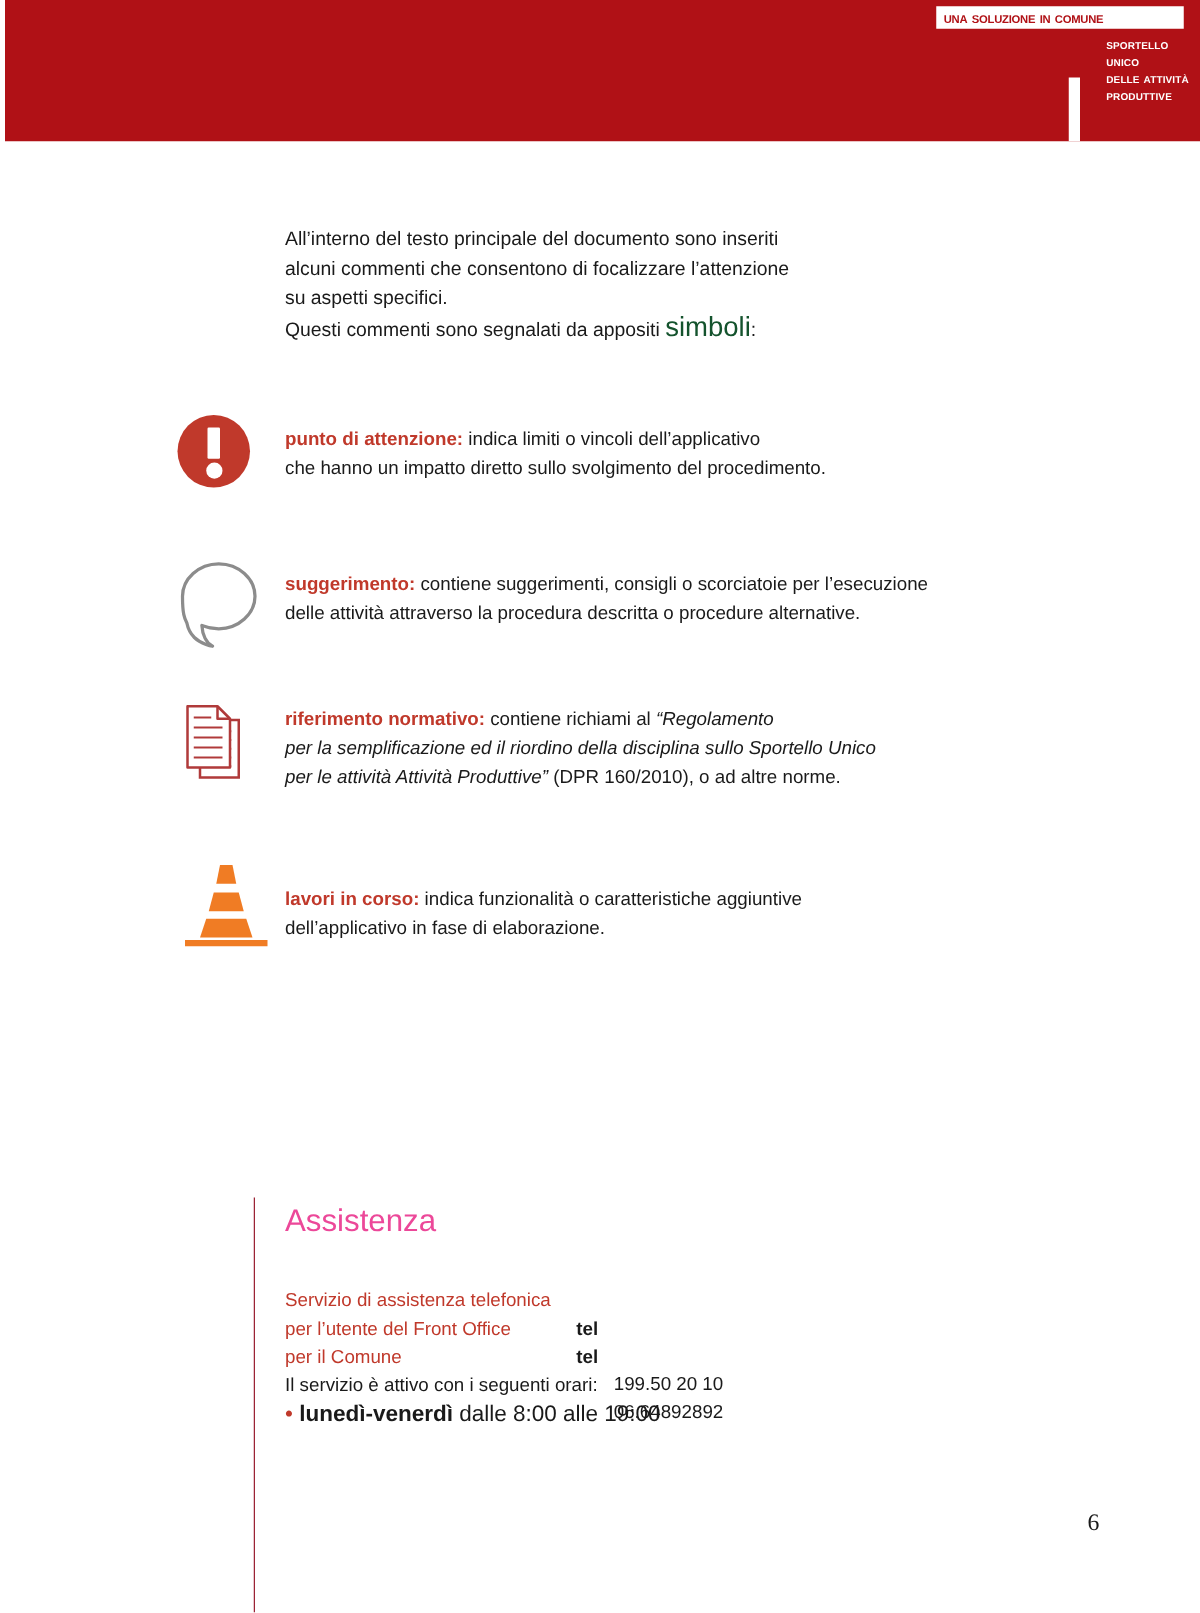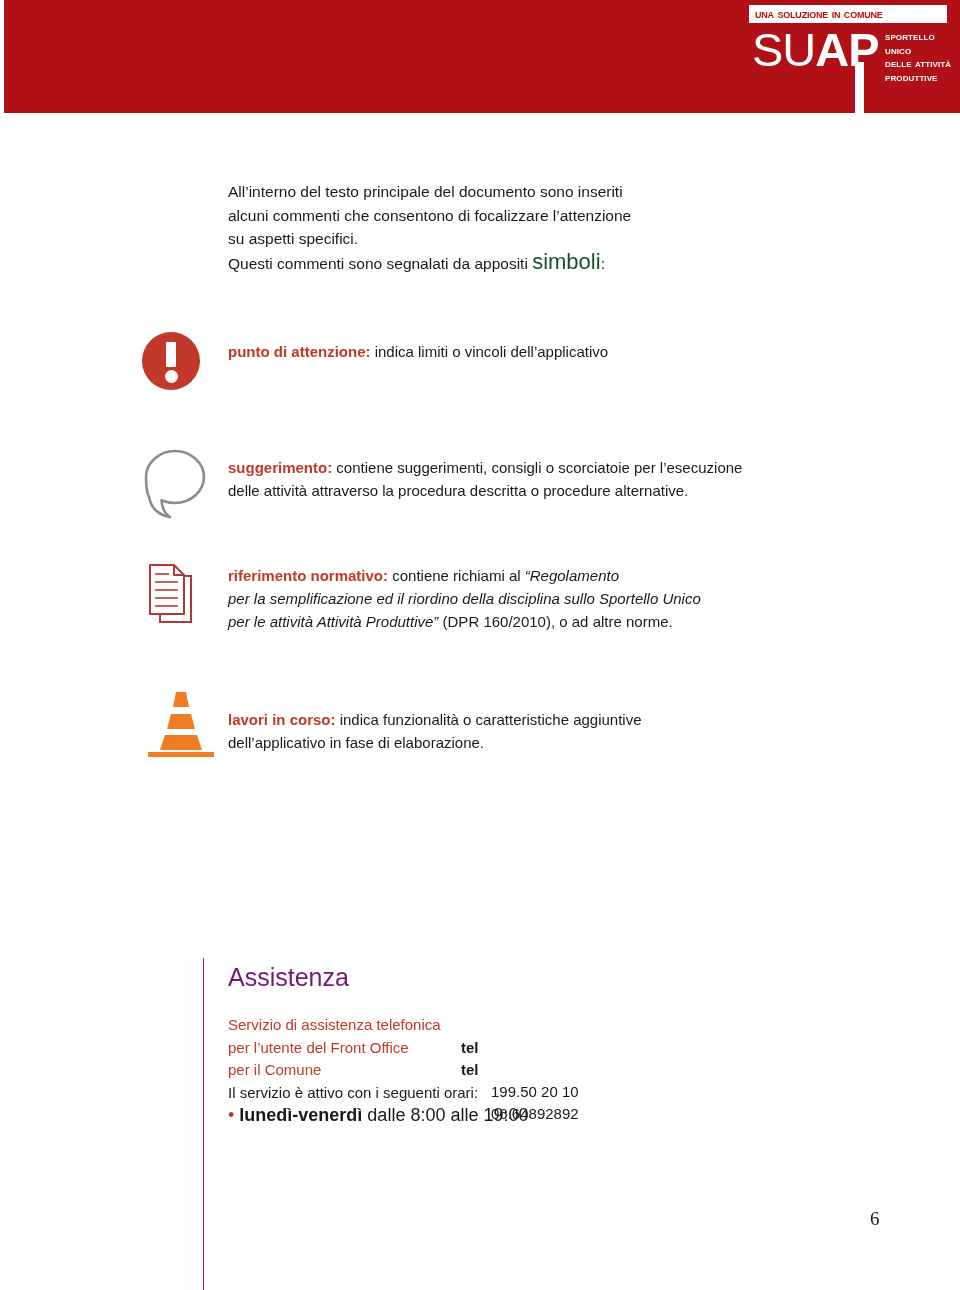--- a/index.html
+++ b/index.html
@@ -189,25 +189,25 @@
   }
 
   
   .assistenza {
     position: absolute;
     left: 228px;
     top: 962px;
     width: 520px;
   }
   .assistenza-title {
-    color: #701a75;
+    color: #ec4899;
     font-size: 25px;
     line-height: 30px;
     font-weight: normal;
-    margin: 0 0 22px 0;
+    margin: 0 0 38px 0;
   }
   .assist-line {
     font-size: 15px;
     line-height: 22.5px;
     color: #c0392b;
     position: relative;
   }
   .assist-line .tel-label {
     position: absolute;
     left: 233px;
@@ -246,23 +246,20 @@
     color: #1a1a1a;
   }
 </style>
 </head>
 <body>
 
 <div class="header-band">
   <div class="logo-block">
     <div class="tagline-box">
       <div class="tagline-text">Una soluzione in Comune</div>
-    </div>
-    <div class="suap-word">
-      <span class="su">SU</span><span class="ap">AP</span>
     </div>
     <div class="logo-bar"></div>
     <div class="logo-sub">
       <div>Sportello Unico</div>
       <div>delle Attività</div>
       <div>Produttive</div>
     </div>
   </div>
 </div>
 
@@ -277,20 +274,21 @@
 
 <div class="symrow row-attenzione">
   <div class="icon-cell">
     <div class="icon-attenzione">
       <div class="bang-stem"></div>
       <div class="bang-dot"></div>
     </div>
   </div>
   <div class="text-cell">
     <span class="lead">punto di attenzione:</span><span> indica limiti o vincoli dell’applicativo</span><br>
+    <span>che hanno un impatto diretto sullo svolgimento del procedimento.</span>
   </div>
 </div>
 
 <div class="symrow row-suggerimento">
   <div class="icon-cell">
     <div class="icon-suggerimento">
       <svg width="70" height="72" viewBox="0 0 70 72" aria-hidden="true">
         <path d="M35 3 C51 3 64 15 64 29 C64 43 51 55 35 55 C30 55 25.5 54 21.5 52.3
                  C21.5 52.3 21.8 58 24 62.5 C26 66.6 30 69 30 69
                  C30 69 21 67.5 15.5 62 C11.5 58 10 53 9.5 50.4

